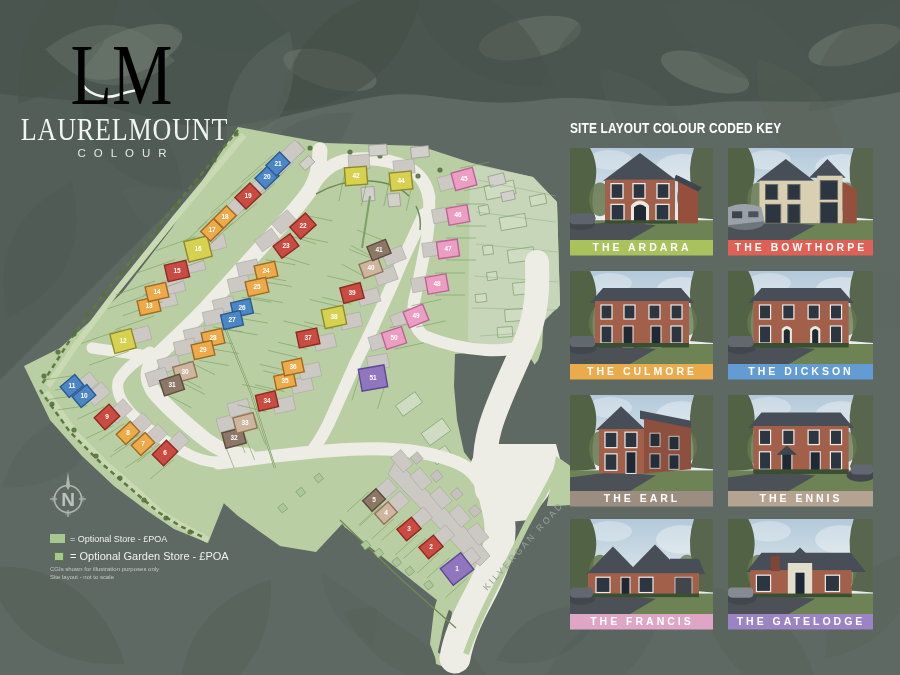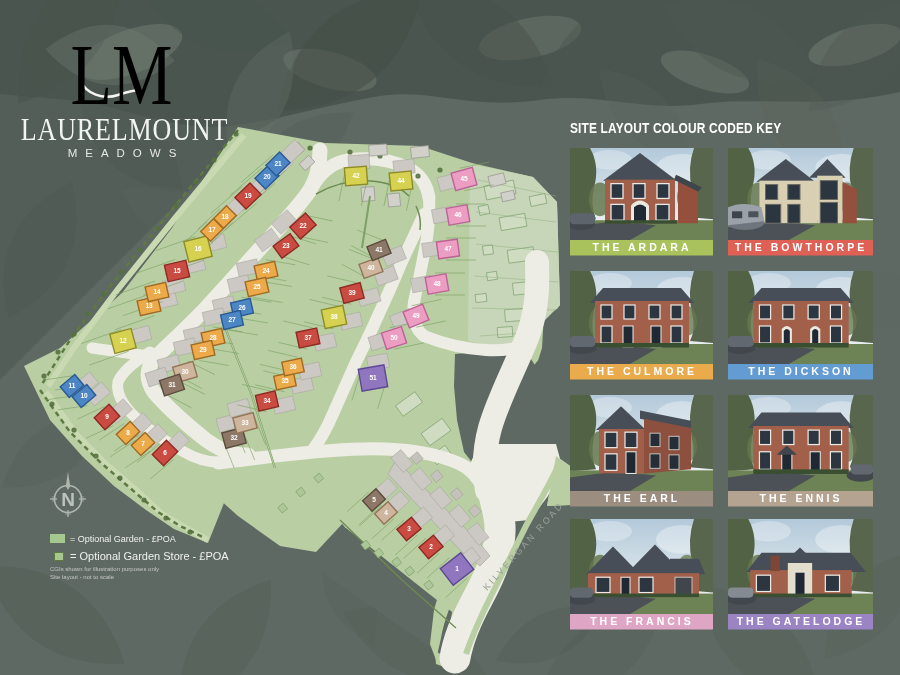--- a/index.html
+++ b/index.html
@@ -848,23 +848,23 @@
 
 <path d="M80,80 C86,94 103,100 118,95 C127,92 135,90 141,90" fill="none" stroke="#f5f6f4" stroke-width="2.4"></path>
 </svg>
 
 <div style="position:absolute;left:40px;top:12px;width:162px;text-align:center;color:#000000;font-family:'Liberation Serif',serif;margin-top:23px;">
 <span style="display:inline-block;font-size:86px;line-height:80px;letter-spacing:0px;transform:scaleX(0.79);transform-origin:center top;">LM</span>
 </div>
 
 <div style="position:absolute;left:1px;top:112px;width:240px;text-align:right;color:#f2f4f1;font-family:'Liberation Serif',serif;font-size:31px;letter-spacing:1px;"><span style="display:inline-block;transform:scaleX(0.84);transform-origin:center top;">LAURELMOUNT</span></div>
 
-<div style="position:absolute;left:6px;top:147px;width:240px;text-align:center;color:#e4e8e4;font-family:'Liberation Sans',sans-serif;font-size:11.5px;letter-spacing:8px;">MEADOWS</div>
+<div style="position:absolute;left:6px;top:147px;width:240px;text-align:center;color:#e4e8e4;font-family:'Liberation Sans',sans-serif;font-size:11.5px;letter-spacing:8px;">COLOUR</div>
 
 <div style="position:absolute;left:570px;top:120px;color:#fff;font-weight:bold;font-size:14px;letter-spacing:0.2px;"><span style="display:inline-block;transform:scaleX(0.85);transform-origin:left top;">SITE LAYOUT COLOUR CODED KEY</span></div>
 
 <div style="position:absolute;left:50px;top:533px;color:#eef1ee;font-size:9px;">
-<span style="display:inline-block;width:15px;height:9px;background:#a5c88e;vertical-align:middle;margin-right:5px;"></span><span style="vertical-align:middle;">= Optional Garden - £POA</span></div>
+<span style="display:inline-block;width:15px;height:9px;background:#a5c88e;vertical-align:middle;margin-right:5px;"></span><span style="vertical-align:middle;">= Optional Store - £POA</span></div>
 
 <div style="position:absolute;left:53px;top:549px;color:#eef1ee;font-size:11px;">
 <span style="display:inline-block;width:8px;height:7px;background:#a5c88e;border:1.5px solid #5e7a40;vertical-align:middle;margin-right:6px;margin-left:1px;"></span><span style="vertical-align:middle;">= Optional Garden Store - £POA</span></div>
 
 <div style="position:absolute;left:50px;top:565px;color:#c4cac4;font-size:6px;line-height:8px;">CGIs shown for illustration purposes only<br>Site layout - not to scale</div>
 </div>
 </body></html>

